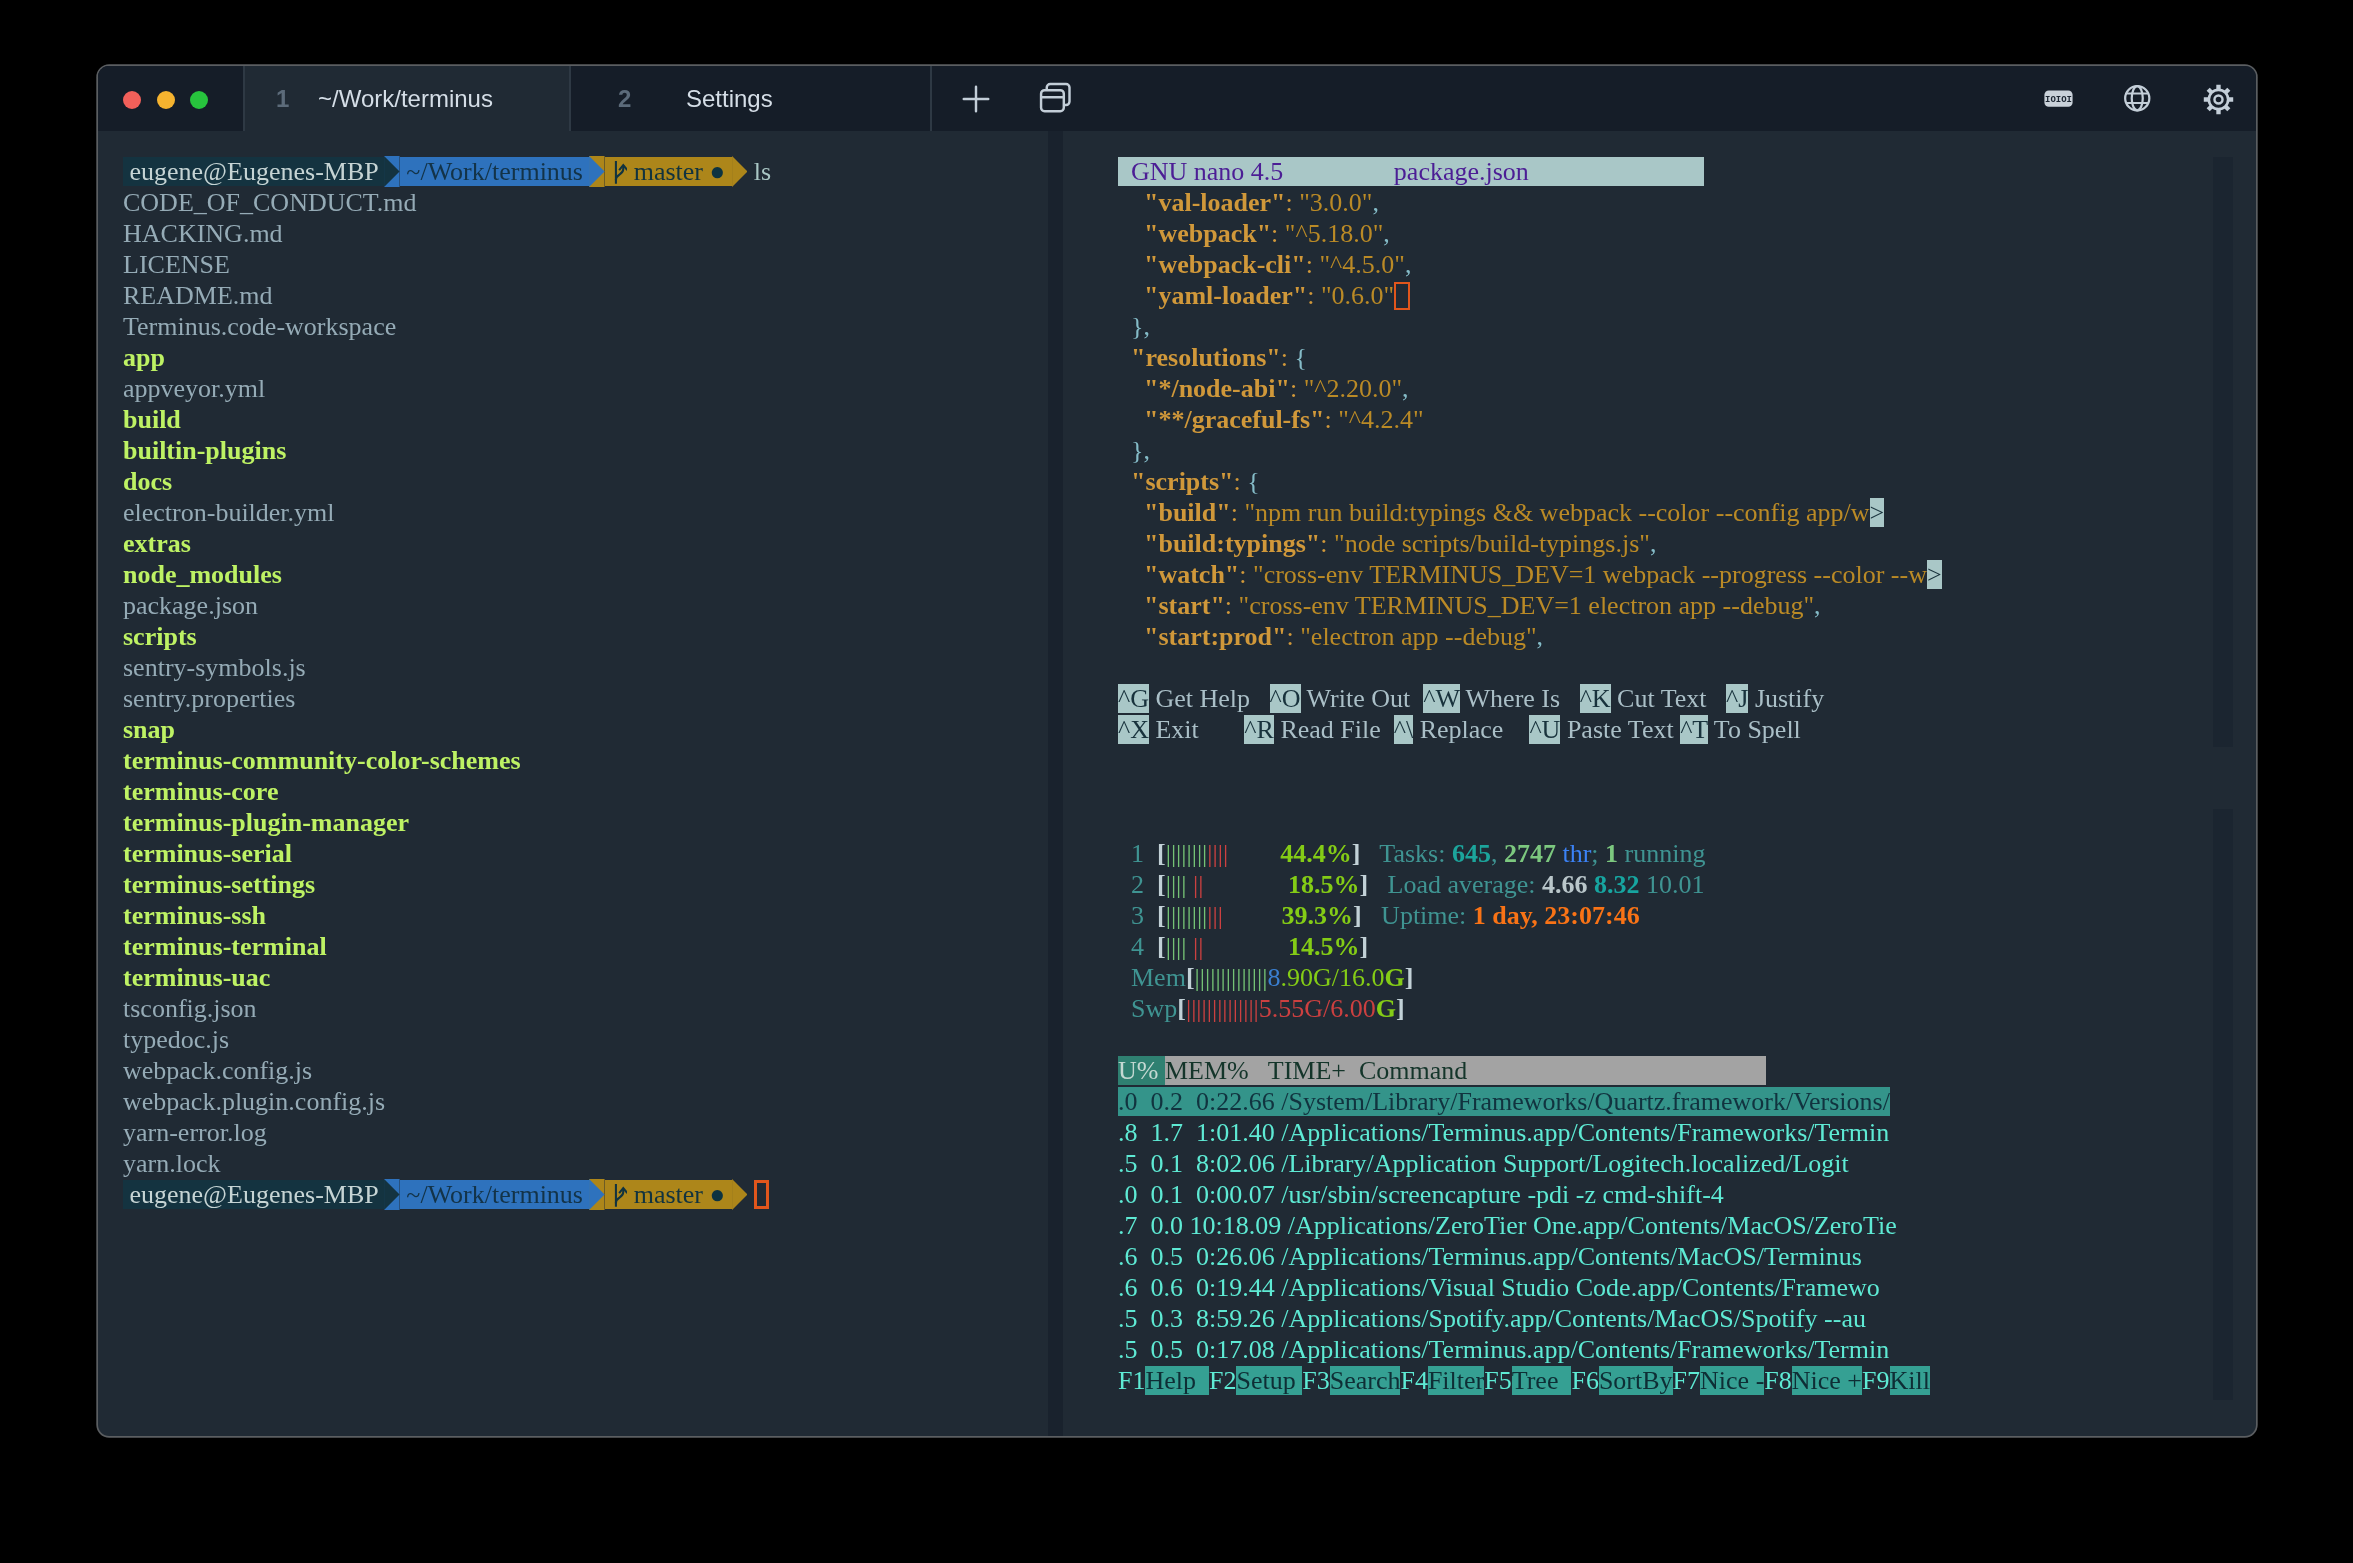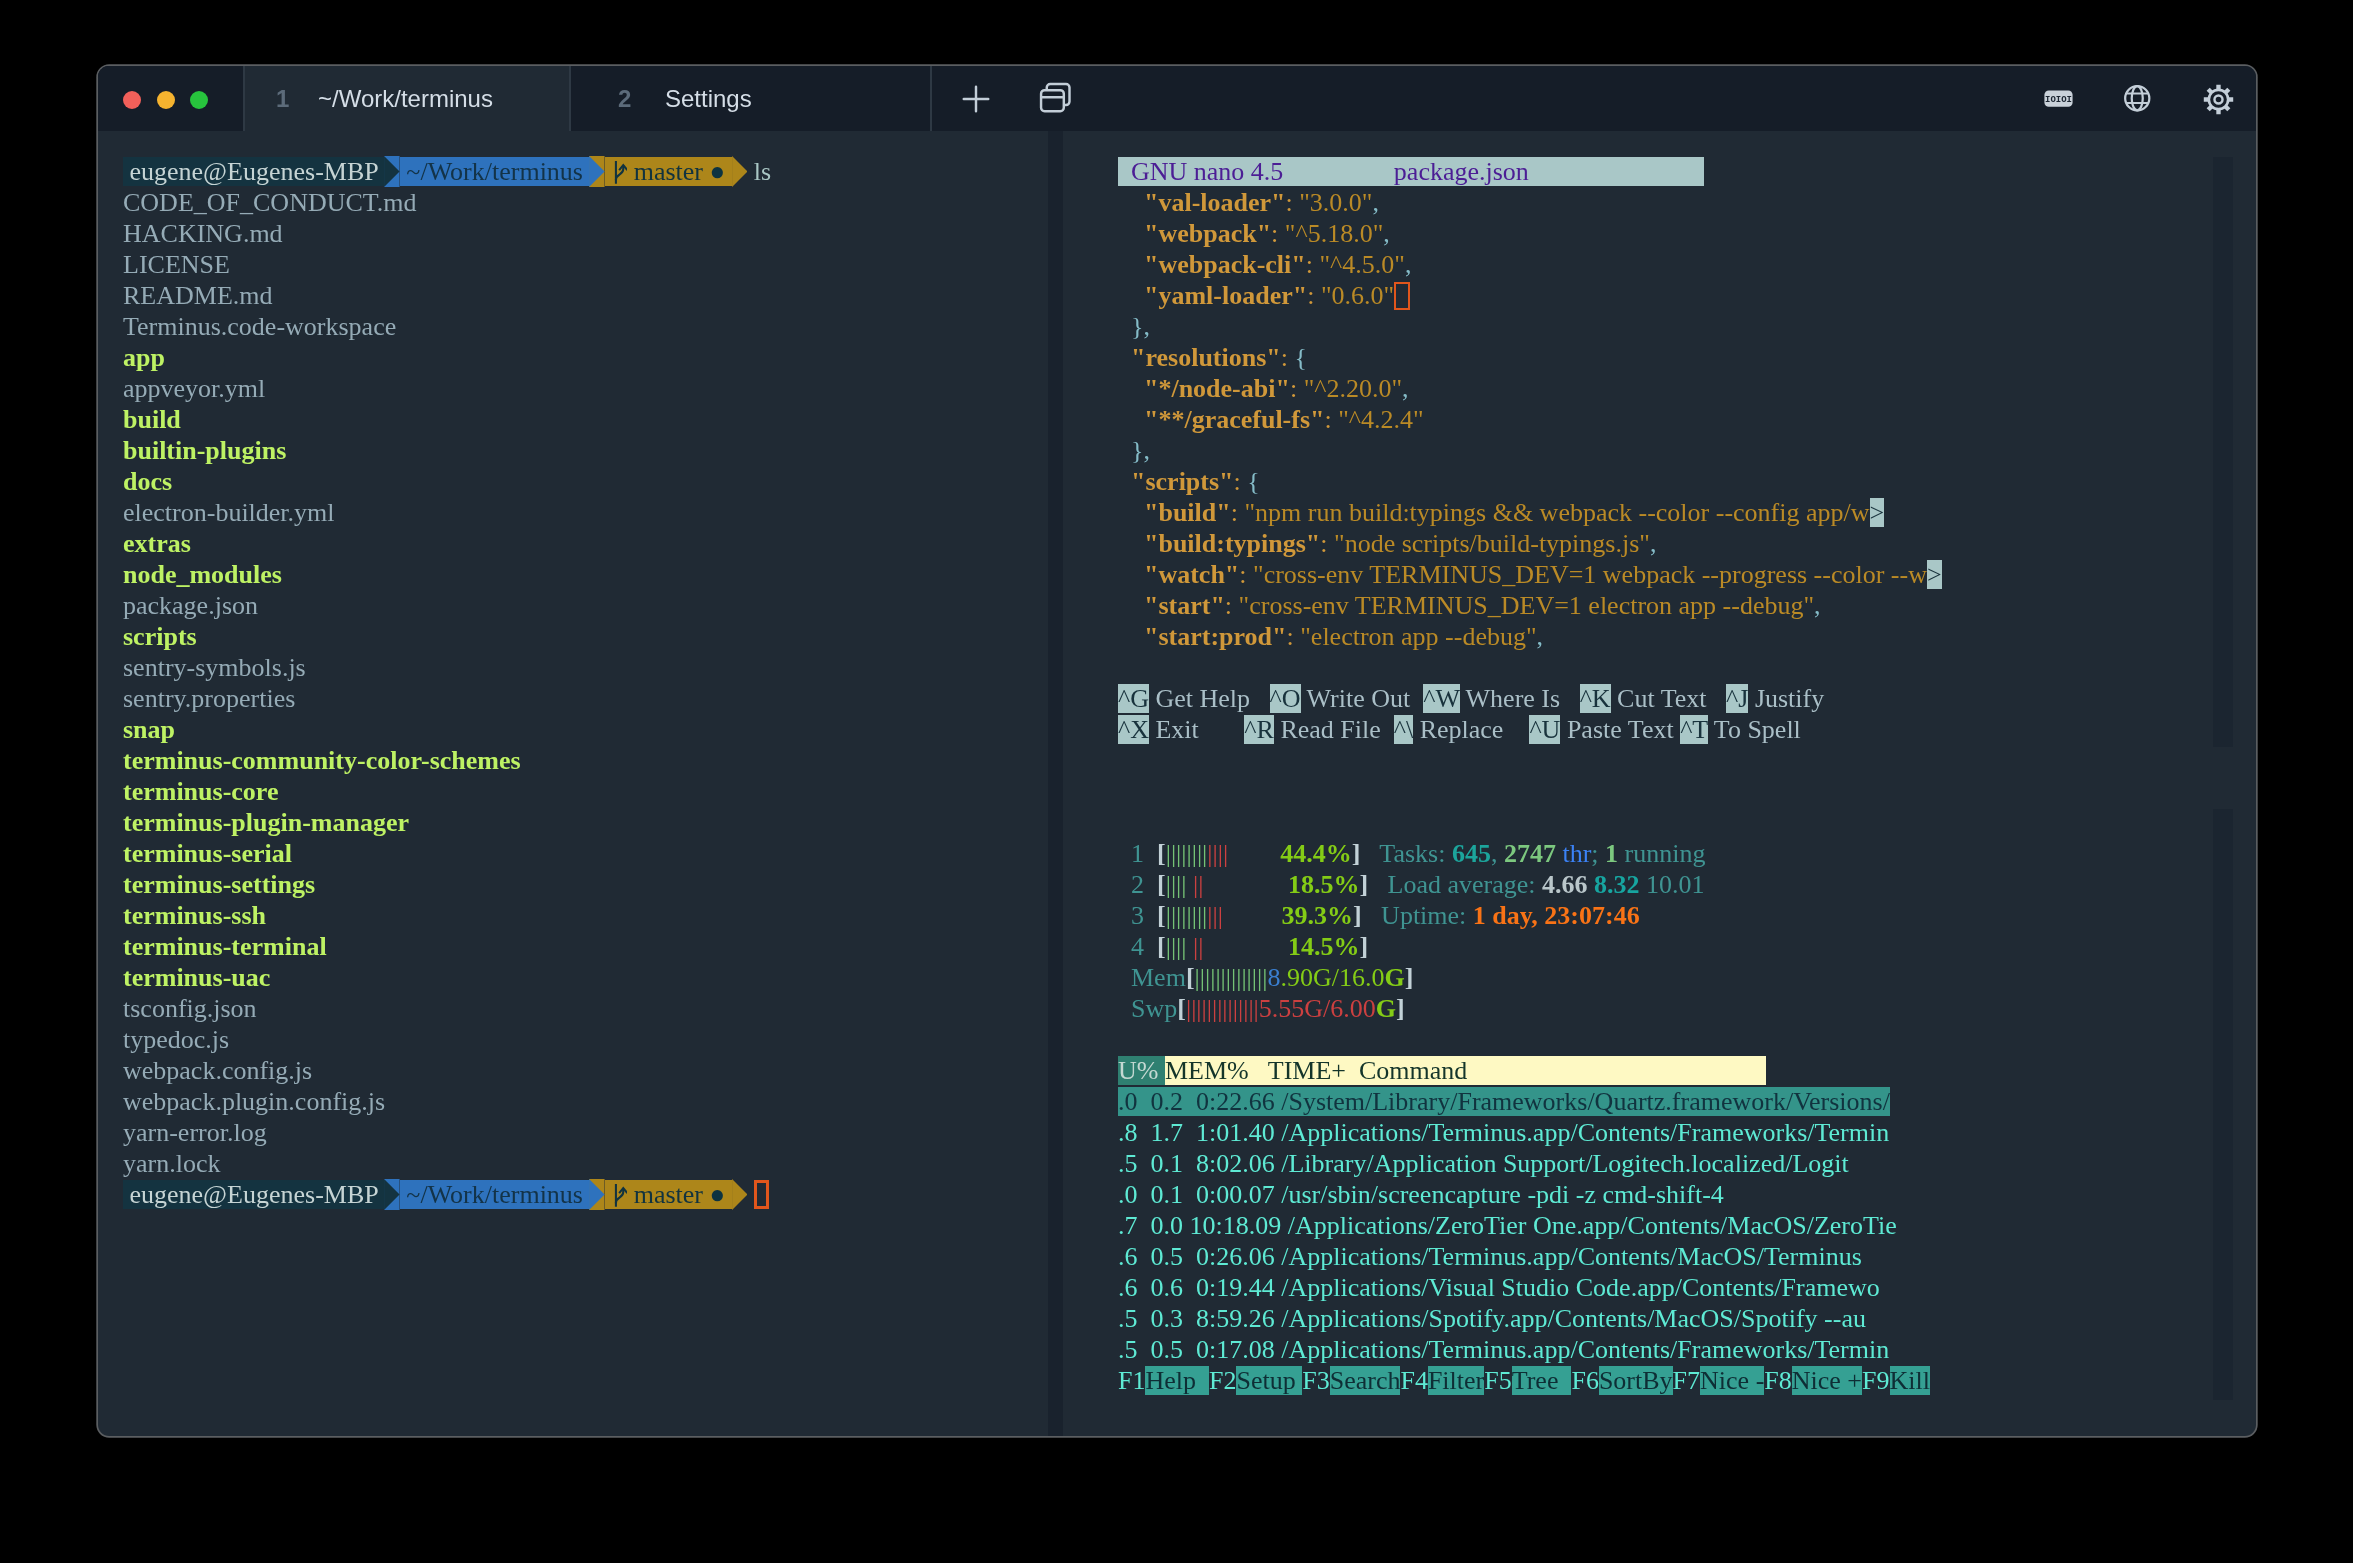--- a/index.html
+++ b/index.html
@@ -39,41 +39,41 @@
 .rb{color:#cc4040}
 .pc{color:#84cc16;font-weight:bold}
 .mb{color:#3a7fd0}
 .mg{color:#84cc16}
 .t1{color:#1ca59c;font-weight:bold}
 .g1{color:#7cc87f;font-weight:bold}
 .sg{color:#3b82f6}
 .wb{color:#b9c6ca;font-weight:bold}
 .tb{color:#17a5a0;font-weight:bold}
 .ub{color:#f97316;font-weight:bold}
-.h1{background:#fef9c3;color:#14352a}
+.h1{background:#a3a3a3;color:#14352a}
 .h2{background:#2f8071;color:#c4d8d2}
 .sel{background:#34948a;color:#11333f}
 .pr{color:#5eead4}
 .fk{background:#35a093;color:#0e2e35}
 </style></head><body>
 <div id="win">
  <div id="tbar">
   <div class="box" style="left:0;width:146px"></div>
   <div class="box" style="left:472px;width:362px"></div>
   <div id="atab"></div>
   <div class="vline" style="left:145px"></div>
   <div class="vline" style="left:471px"></div>
   <div class="vline" style="left:832px"></div>
   <div class="dot3" style="left:25px;background:#f2605a"></div>
   <div class="dot3" style="left:59px;background:#f5b32f"></div>
   <div class="dot3" style="left:92px;background:#27c33d"></div>
   <div class="tnum" style="left:178px">1</div>
   <div class="ttl" style="left:220px">~/Work/terminus</div>
   <div class="tnum" style="left:520px">2</div>
-  <div class="ttl" style="left:567px">Settings</div>
+  <div class="ttl" style="left:588px">Settings</div>
   <svg class="ic" style="left:864px;top:19px" width="28" height="28" viewBox="0 0 32 32">
     <g stroke="#c3ced8" stroke-width="2.8" stroke-linecap="round">
           <path d="M16,2 L16,30 M2,16 L30,16"></path>
         </g>
       </svg>
   <svg class="ic" style="left:940px;top:14.7px" width="35" height="35" viewBox="0 0 40 40">
     <g fill="none" stroke="#c3ced8" stroke-width="2.8">
     <rect x="10" y="3.5" width="26" height="24" rx="4"></rect>
     <rect x="3.5" y="10.5" width="26" height="24" rx="4" fill="#151d28"></rect>
     <path d="M4.5,18.5 L28.5,18.5"></path>

